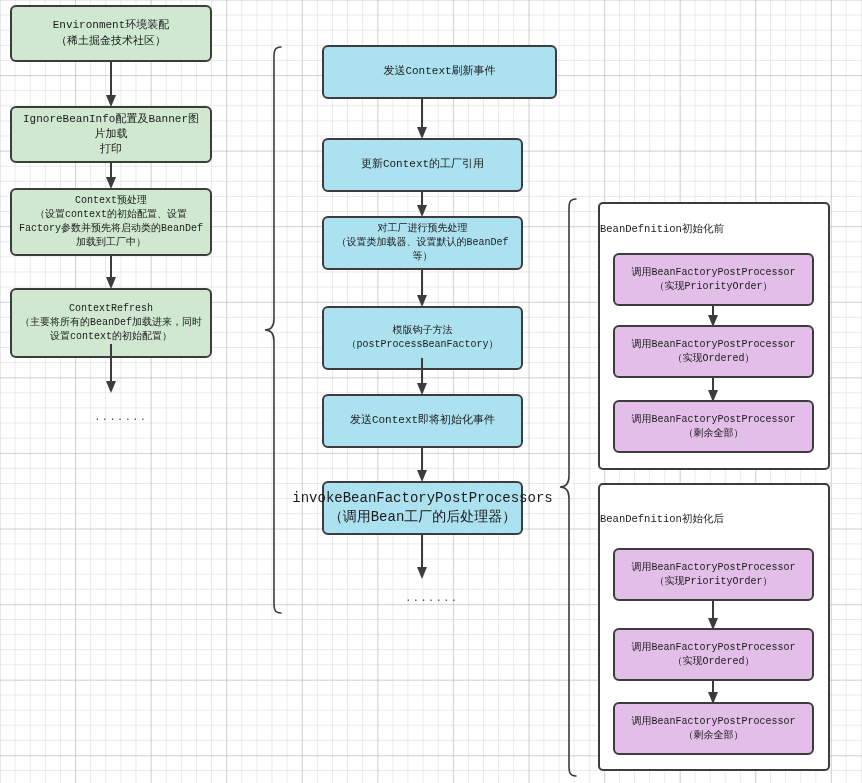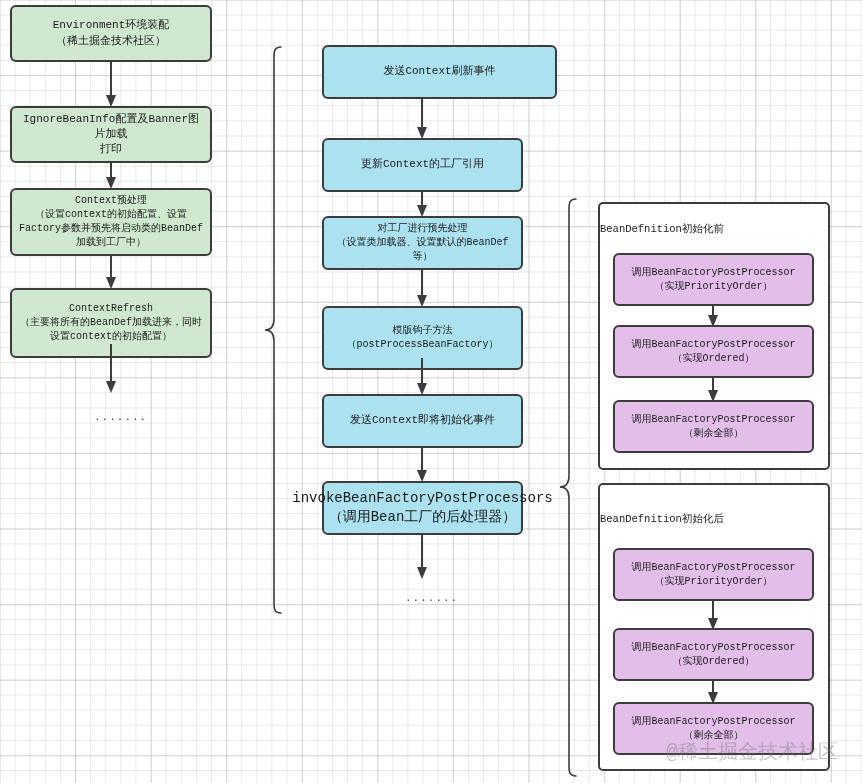--- a/index.html
+++ b/index.html
@@ -244,15 +244,14 @@
 
   <svg class="arrow" style="left:705px; top:679px; width:16px; height:26px;" viewBox="0 0 16 26">
     <line x1="8" y1="0" x2="8" y2="16" stroke="#3c3c3c" stroke-width="2"></line>
     <polygon points="8,25 3,13 13,13" fill="#3c3c3c"></polygon>
   </svg>
 
   <div class="node purple" style="left:613px; top:702px; width:201px; height:53px; font-size:10px;">
     <span><span>调用BeanFactoryPostProcessor</span><br><span>（剩余全部）</span></span>
   </div>
 
-  <div class="watermark" style="left:666px; top:738px; font-size:20px;">@稀土掘金技术社区</div>
 
 </div>
 
 </body></html>

